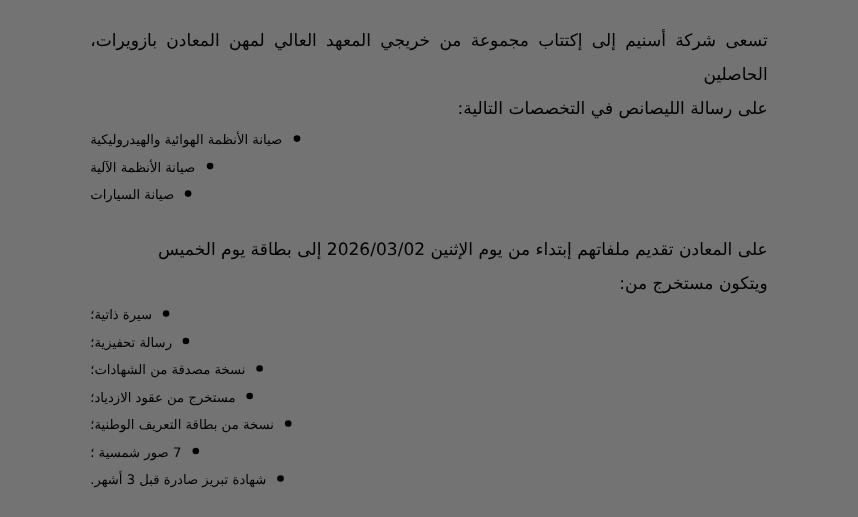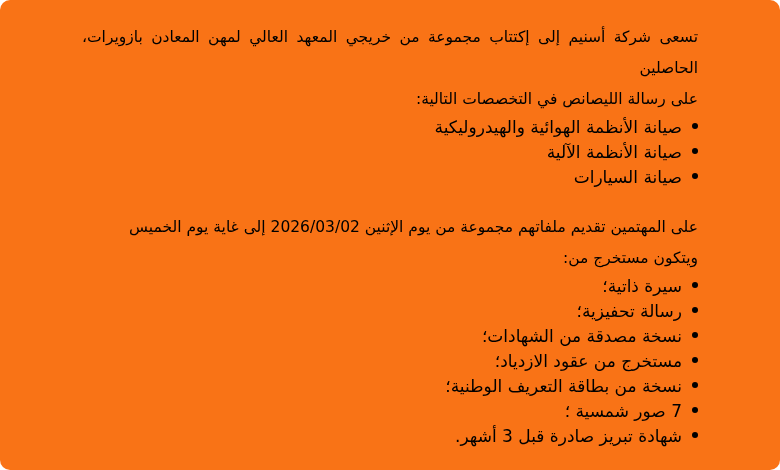--- a/index.html
+++ b/index.html
@@ -4,26 +4,25 @@
 <style>
   html, body {
     margin: 0;
     padding: 0;
     background: #ffffff;
   }
   .page {
     position: relative;
     width: 780px;
     height: 470px;
-    background: #f97316;
+    background: #737373;
     overflow: hidden;
     font-family: "DejaVu Sans", "Liberation Sans", sans-serif;
     color: #000000;
     direction: rtl;
-    border-radius: 10px;
   }
   .content {
     padding: 22px 82px 0 82px;
     box-sizing: border-box;
   }
   p.para {
     margin: 0;
     font-size: 15.5px;
     line-height: 31px;
     text-align: justify;
@@ -34,23 +33,23 @@
     font-weight: normal;
   }
   ul.bullets {
     list-style: none;
     margin: 0;
     padding: 0;
     direction: rtl;
   }
   ul.bullets li {
     position: relative;
-    font-size: 17px;
+    font-size: 12px;
     line-height: 25px;
-    text-align: right;
+    text-align: left;
     padding: 0;
     margin: 0;
   }
   ul.bullets li .bullet-dot {
     display: inline-block;
     width: 6px;
     height: 6px;
     background: #000;
     border-radius: 50%;
     vertical-align: middle;
@@ -87,21 +86,21 @@
 
     <ul class="bullets spec-list">
       <li><span class="bullet-dot"></span><span>صيانة الأنظمة الهوائية والهيدروليكية</span></li>
       <li><span class="bullet-dot"></span><span>صيانة الأنظمة الآلية</span></li>
       <li><span class="bullet-dot"></span><span>صيانة السيارات</span></li>
     </ul>
 
     <div class="block-gap-1"></div>
 
     <p class="para">
-      <span>على المهتمين تقديم ملفاتهم مجموعة من يوم الإثنين </span><span class="bold">2026/03/02</span><span> إلى غاية يوم الخميس</span>
+      <span>على المعادن تقديم ملفاتهم إبتداء من يوم الإثنين </span><span class="bold">2026/03/02</span><span> إلى بطاقة يوم الخميس</span>
     </p>
 
     <p class="para">ويتكون مستخرج من:</p>
 
     <ul class="bullets dossier-list">
       <li><span class="bullet-dot"></span><span>سيرة ذاتية؛</span></li>
       <li><span class="bullet-dot"></span><span>رسالة تحفيزية؛</span></li>
       <li><span class="bullet-dot"></span><span>نسخة مصدقة من الشهادات؛</span></li>
       <li><span class="bullet-dot"></span><span>مستخرج من عقود الازدياد؛</span></li>
       <li><span class="bullet-dot"></span><span>نسخة من بطاقة التعريف الوطنية؛</span></li>

